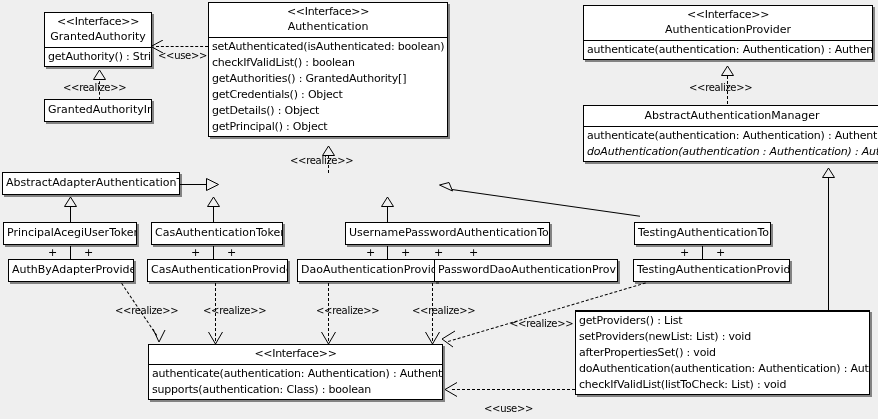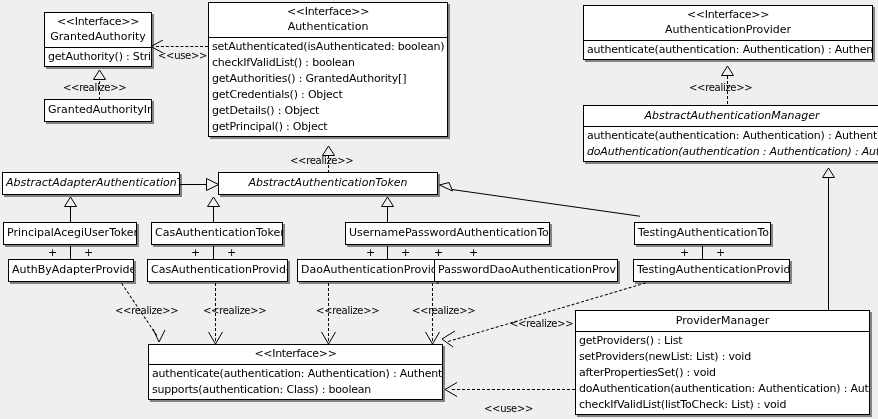--- a/index.html
+++ b/index.html
@@ -35,21 +35,21 @@
     line-height: 14px;
     letter-spacing: -0.3px;
   }
   .cname {
     display: block;
     text-align: center;
     font-size: 11px;
     line-height: 15px;
     white-space: nowrap;
   }
-  .cname.abstract { font-style: italic; }
+  .cname.abstract { }
   .divider {
     border-top: 1px solid #000;
     height: 0;
     font-size: 0;
     line-height: 0;
   }
   .members {
     padding: 1px 0 1px 0;
   }
   .member {
@@ -316,25 +316,20 @@
       <div class="member abstract">doAuthentication(authentication : Authentication) : Authentication</div>
     </div>
   </div>
 
   <div class="uml-box compact" style="left:2px; top:172px; width:178px;">
     <div class="uml-head">
       <span class="cname abstract">AbstractAdapterAuthenticationToken</span>
     </div>
   </div>
 
-  <div class="uml-box compact" style="left:218px; top:172px; width:220px;">
-    <div class="uml-head">
-      <span class="cname abstract">AbstractAuthenticationToken</span>
-    </div>
-  </div>
 
   <div class="uml-box compact" style="left:3px; top:222px; width:134px;">
     <div class="uml-head">
       <span class="cname">PrincipalAcegiUserToken</span>
     </div>
   </div>
 
   <div class="uml-box compact" style="left:151px; top:222px; width:132px;">
     <div class="uml-head">
       <span class="cname">CasAuthenticationToken</span>
@@ -388,23 +383,20 @@
       <span class="stereo">&lt;&lt;Interface&gt;&gt;</span>
     </div>
     <div class="divider"></div>
     <div class="members">
       <div class="member">authenticate(authentication: Authentication) : Authentication</div>
       <div class="member">supports(authentication: Class) : boolean</div>
     </div>
   </div>
 
   <div class="uml-box" style="left:575px; top:310px; width:295px;">
-    <div class="uml-head">
-      <span class="cname">ProviderManager</span>
-    </div>
     <div class="divider"></div>
     <div class="members">
       <div class="member">getProviders() : List</div>
       <div class="member">setProviders(newList: List) : void</div>
       <div class="member">afterPropertiesSet() : void</div>
       <div class="member">doAuthentication(authentication: Authentication) : Authentication</div>
       <div class="member">checkIfValidList(listToCheck: List) : void</div>
     </div>
   </div>
 

